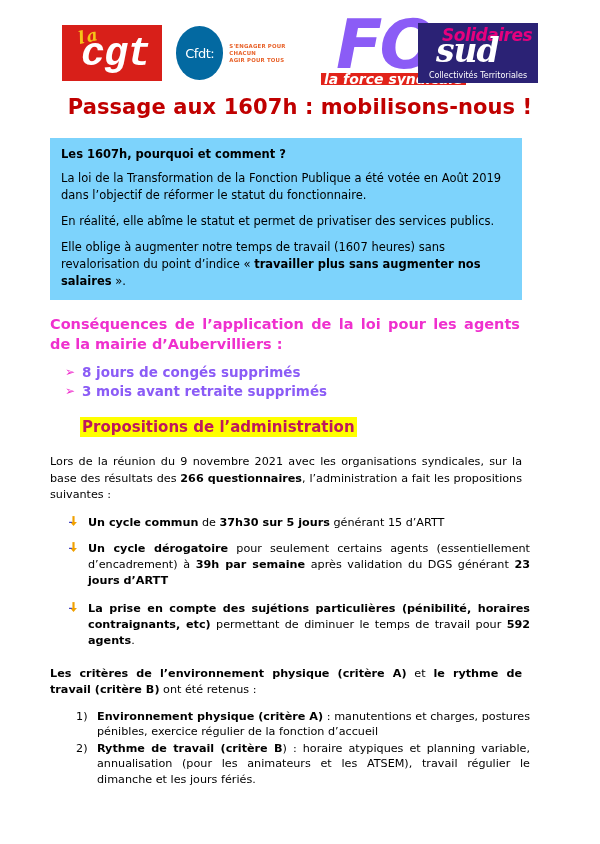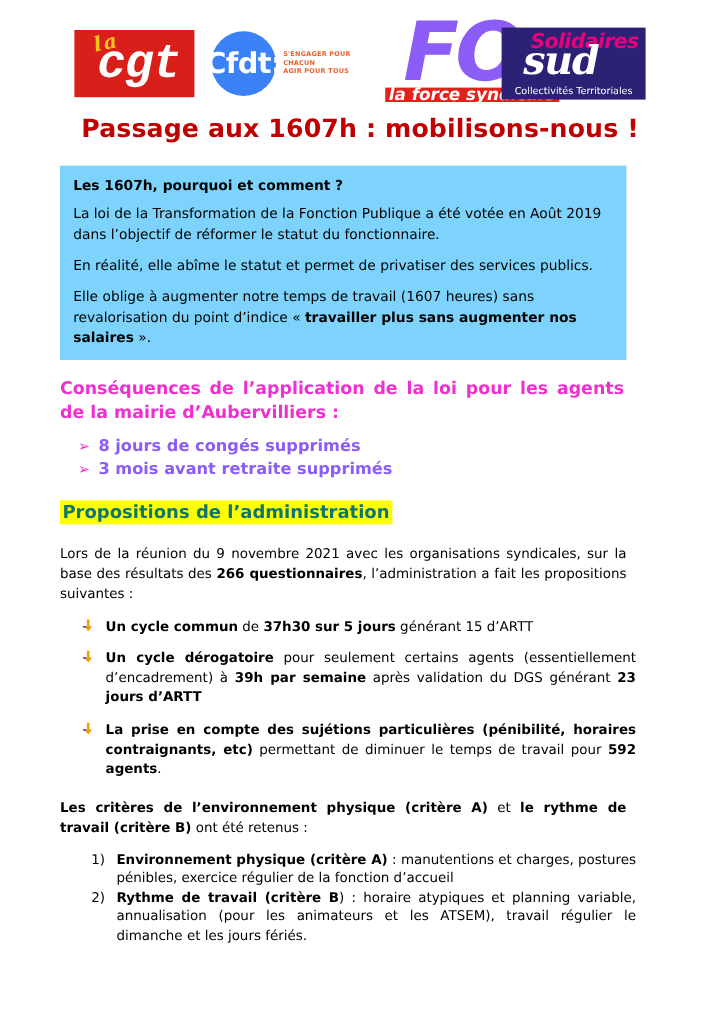--- a/index.html
+++ b/index.html
@@ -70,24 +70,24 @@
   .logo-cfdt {
     display: flex;
     align-items: center;
     gap: 6px;
     width: 128px;
   }
   .logo-cfdt .cfdt-dot {
     width: 54px;
     height: 54px;
     border-radius: 50%;
-    background: #3b82f6;
+    background: #0369a1;
     color: #ffffff;
-    font-weight: bold;
-    font-size: 24px;
+    font-weight: normal;
+    font-size: 13px;
     display: flex;
     align-items: center;
     justify-content: center;
     letter-spacing: -0.5px;
   }
   .logo-cfdt .cfdt-tag {
     font-size: 5.4px;
     line-height: 7px;
     font-weight: bold;
     color: #e8622a;
@@ -233,25 +233,26 @@
   }
 
   
   .yellow-head-wrap {
     margin-top: 17px;
     margin-left: 10px;
   }
   .yellow-head {
     display: inline;
     background: #ffff00;
-    color: #0f766e;
+    color: #be185d;
     font-weight: bold;
     font-size: 15px;
     padding: 1px 2px;
     box-decoration-break: clone;
+    margin-left: 30px;
   }
 
   
   .body-para {
     margin: 18px 38px 0 10px;
     font-size: 11.2px;
     line-height: 16.5px;
     text-align: justify;
   }
   .body-para b { font-weight: bold; }

